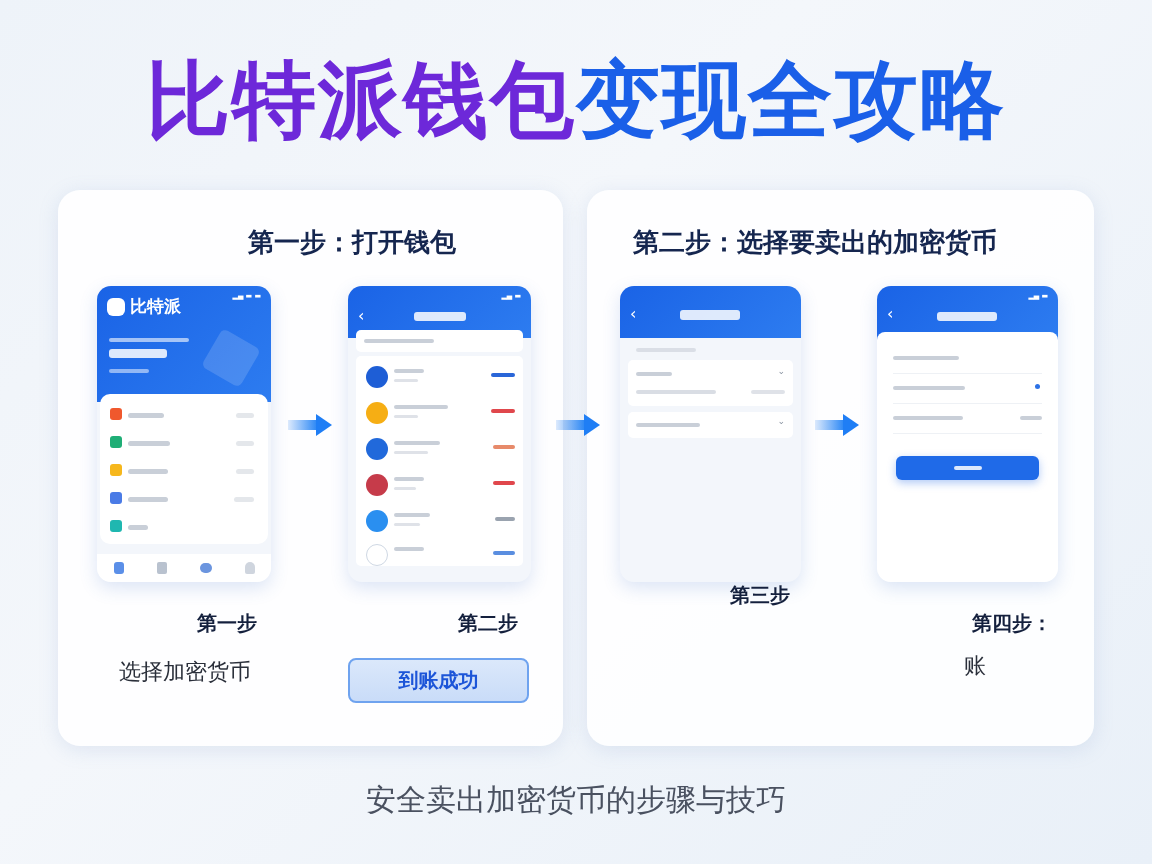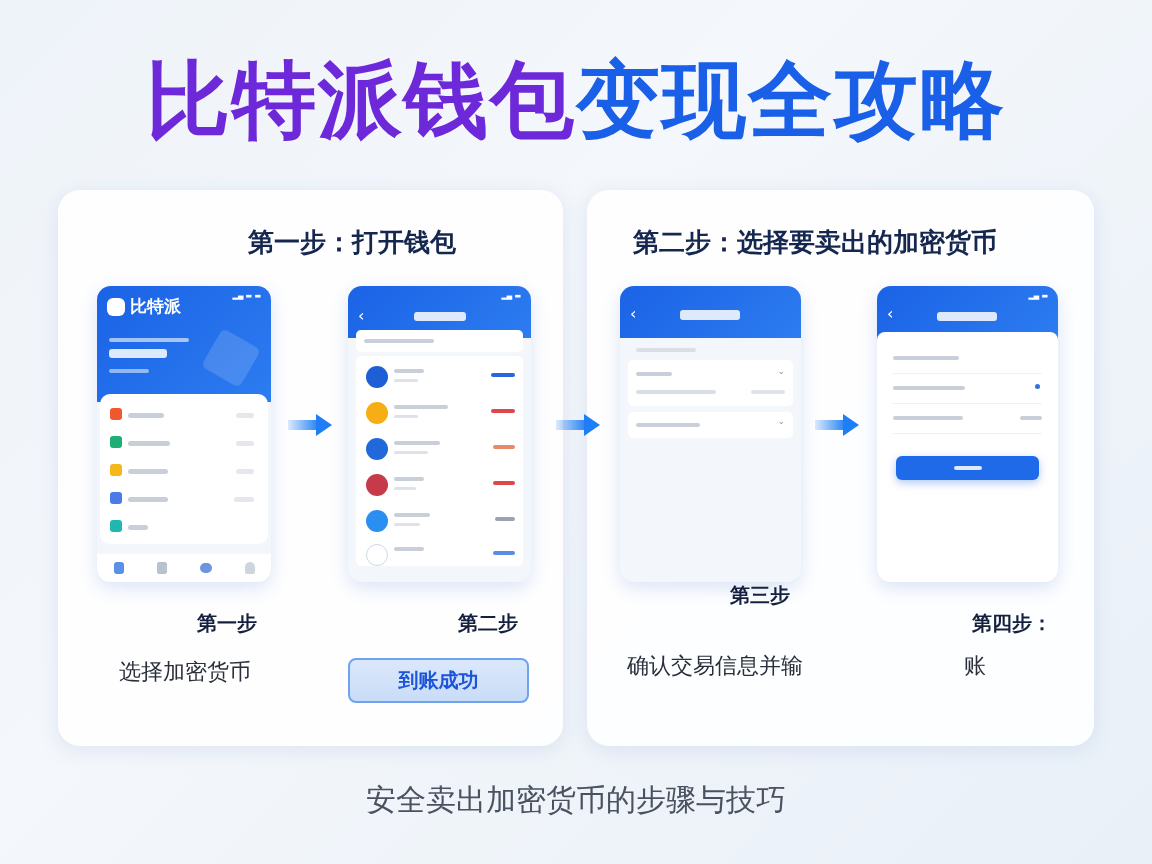--- a/index.html
+++ b/index.html
@@ -213,21 +213,20 @@
   </div>
 
 <div class="step-title" style="left:97px;width:160px;top:610px;">第一步</div>
 <div class="step-desc" style="left:90px;width:190px;top:656px;">选择加密货币</div>
 
 <div class="step-title" style="left:358px;width:160px;top:610px;">第二步</div>
 <div class="success-btn">到账成功</div>
 
 <div class="step-title" style="left:630px;width:160px;top:582px;">第三步</div>
 <div class="step-desc" style="left:600px;width:230px;top:650px;">
-  <div>确认交易信息并输</div>
 </div>
 
 <div class="step-title" style="left:892px;width:160px;top:610px;">第四步：</div>
 <div class="step-desc" style="left:850px;width:250px;top:650px;">
   <div>账</div>
 </div>
 
 <div class="subtitle">安全卖出加密货币的步骤与技巧</div>
 
 </body></html>

